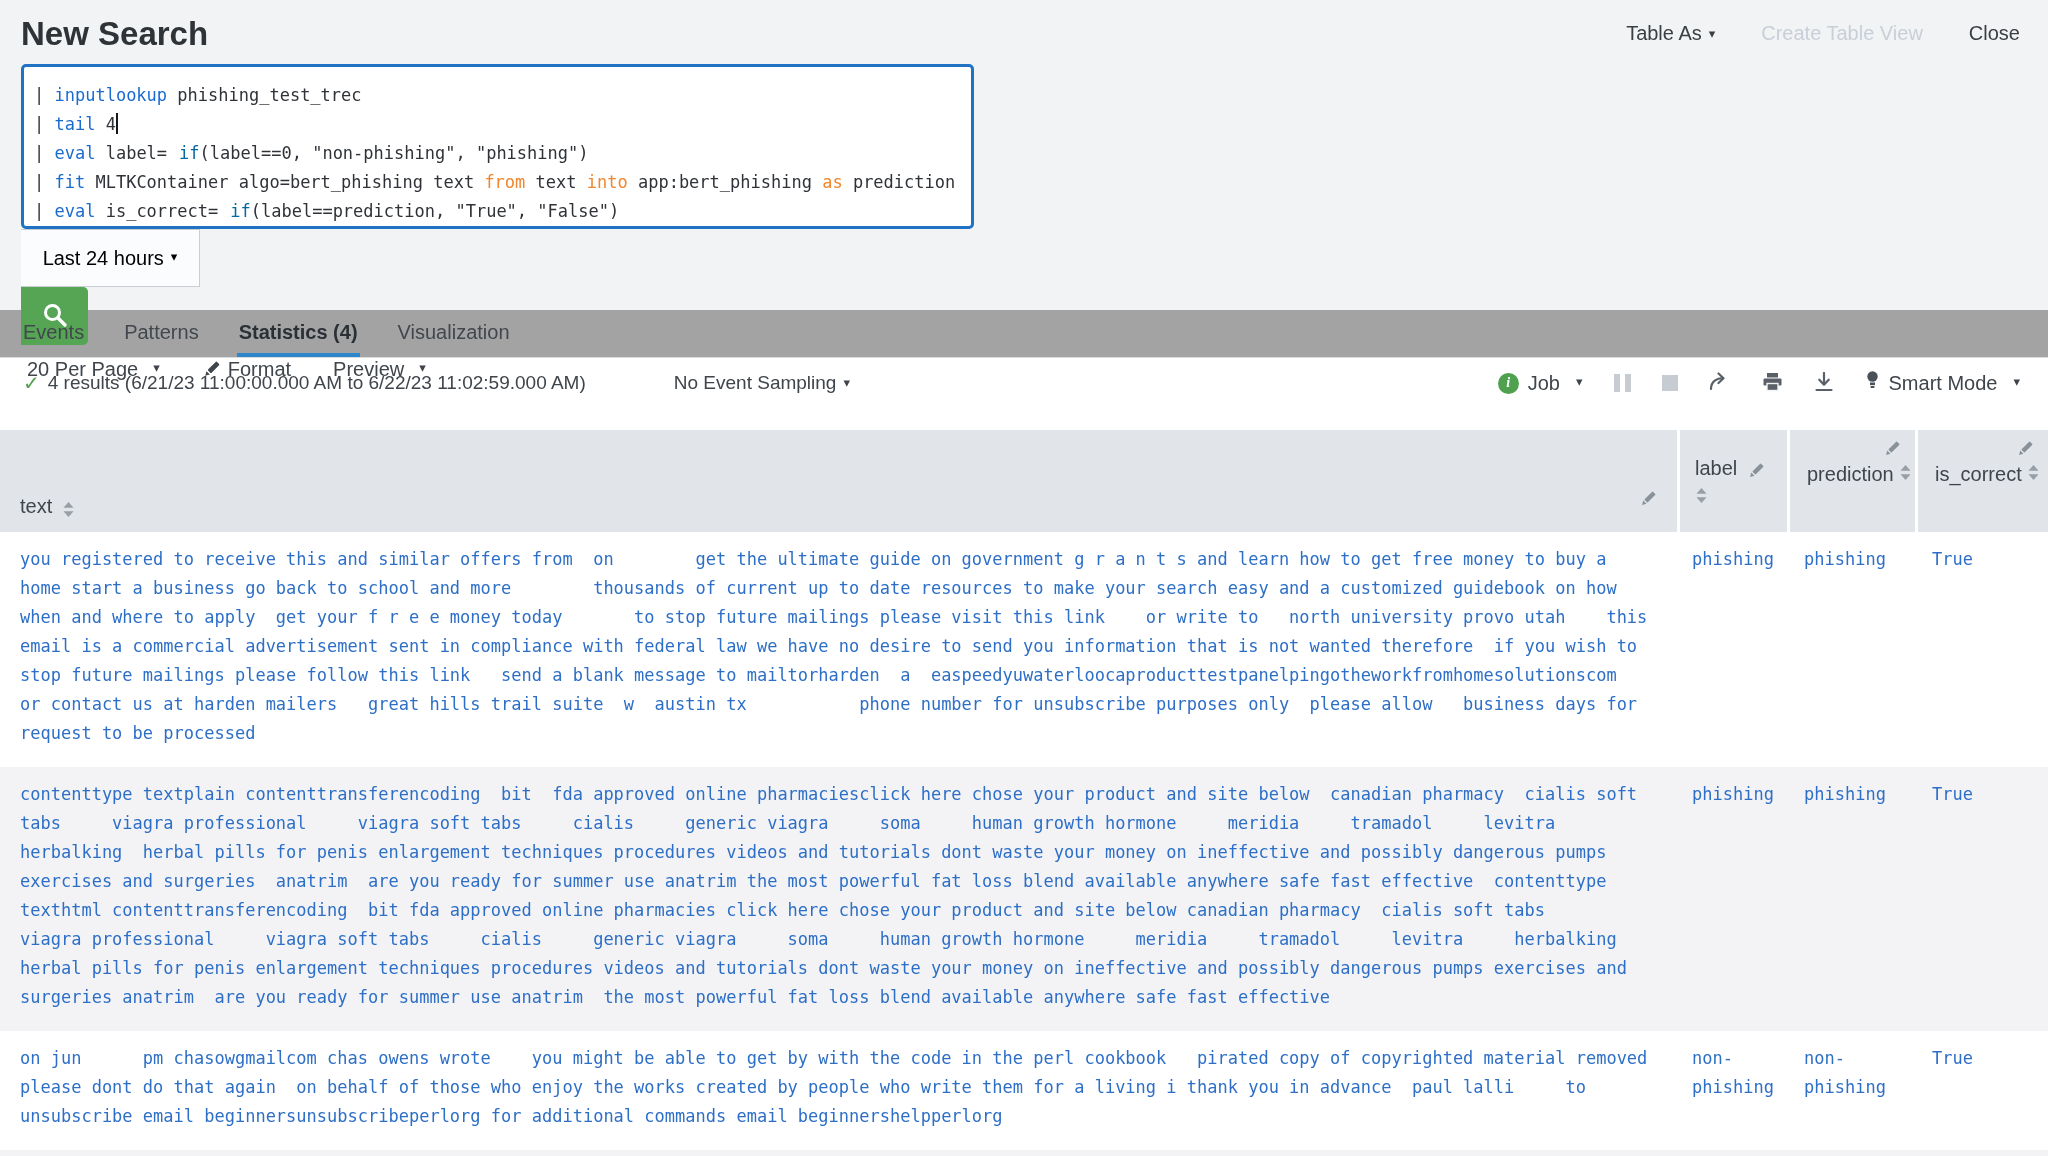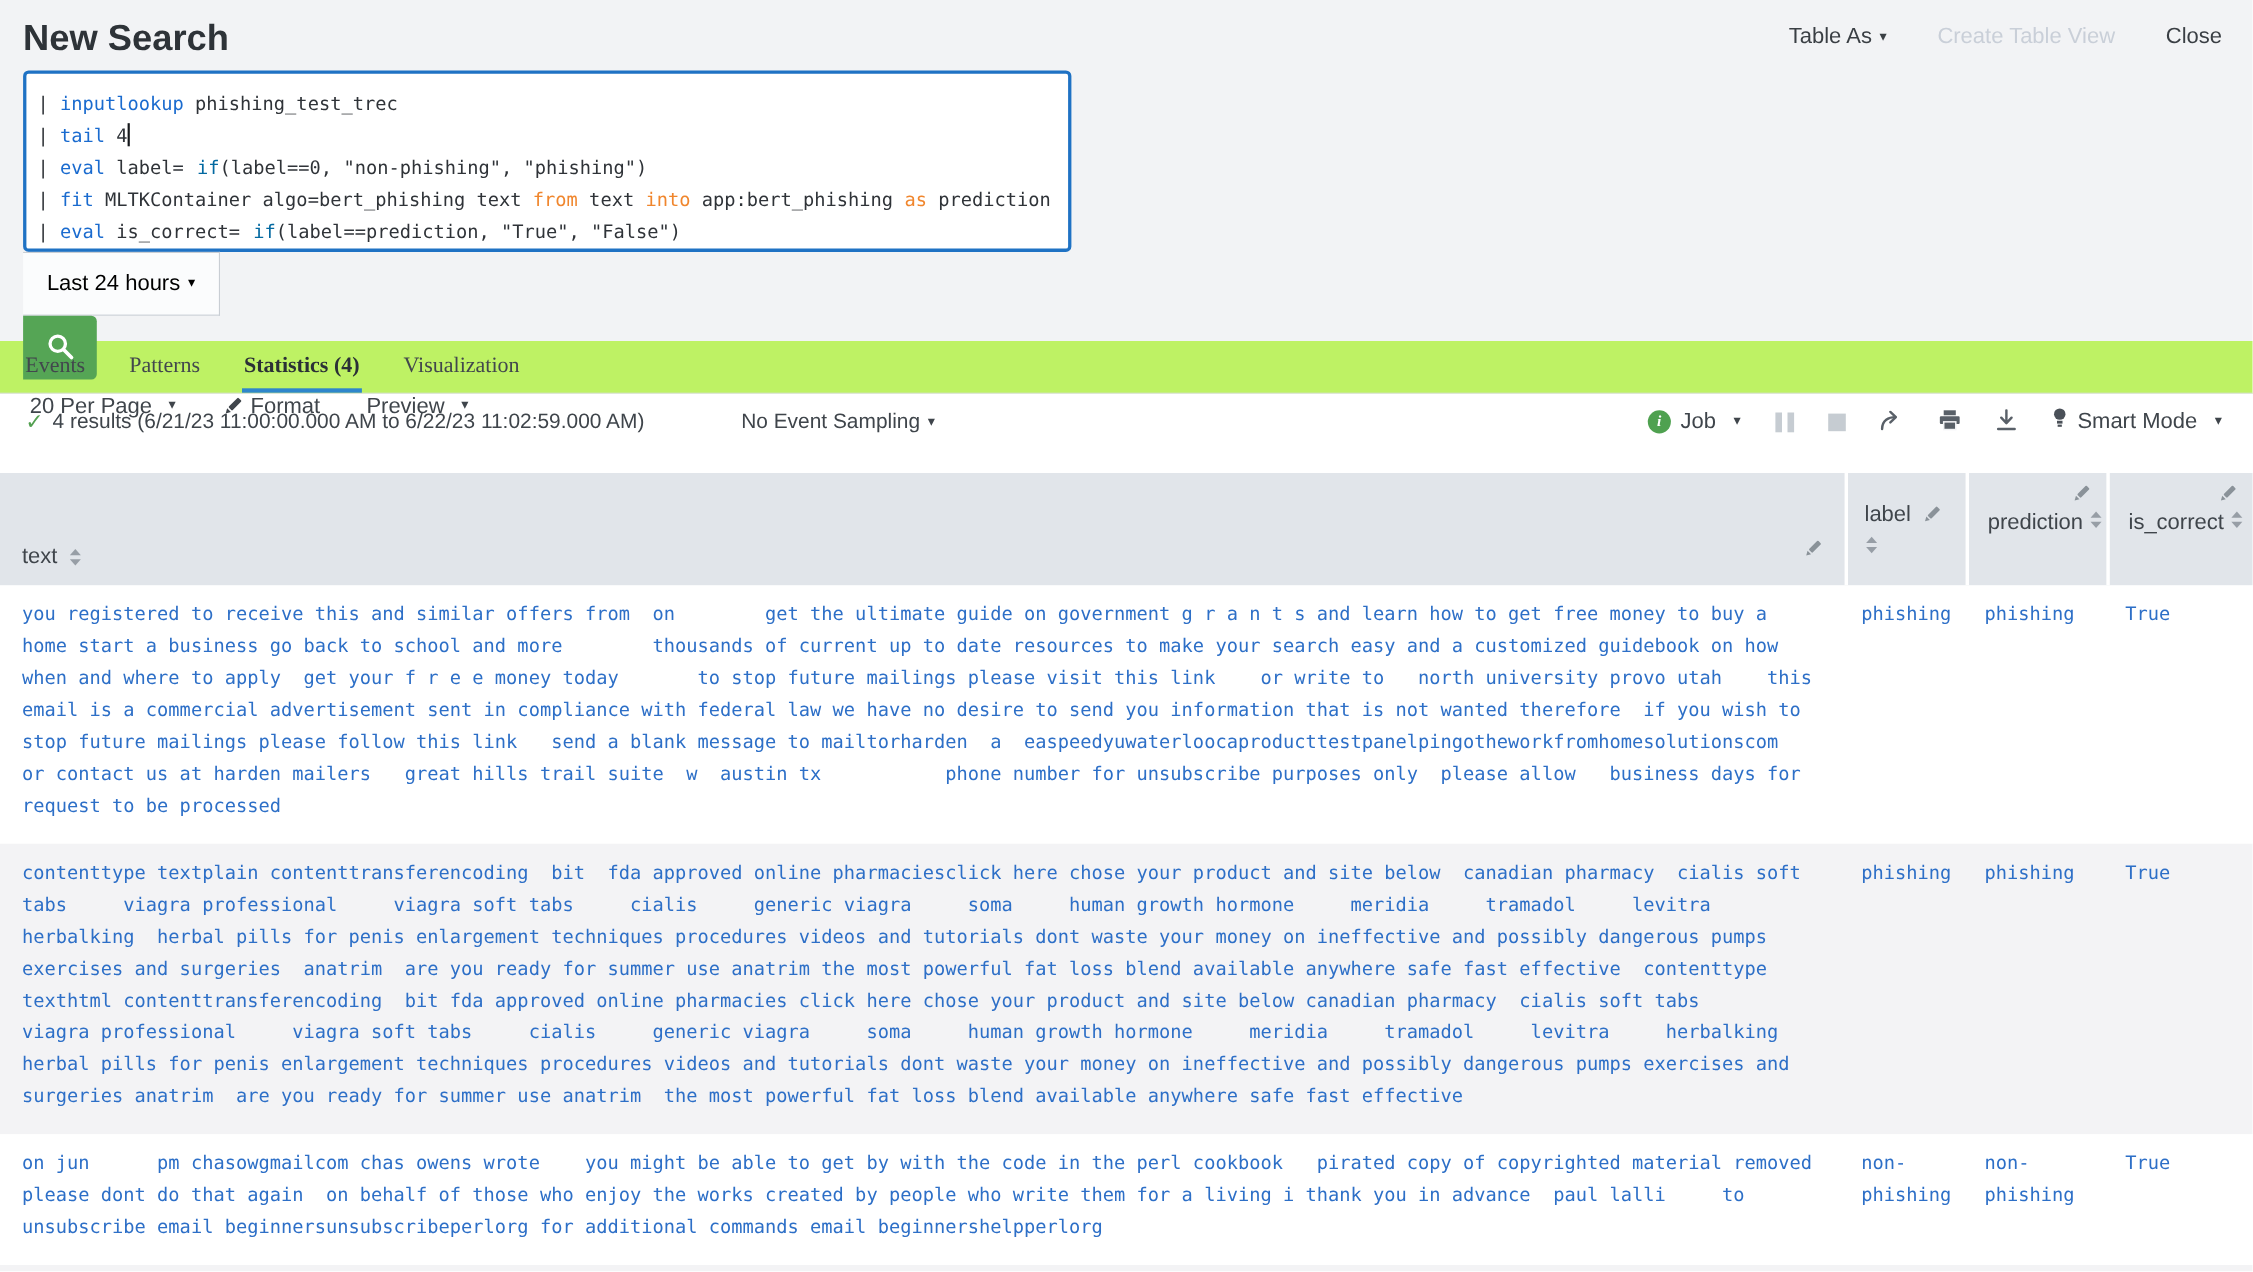--- a/index.html
+++ b/index.html
@@ -42,37 +42,37 @@
   .info-circle{width:21px;height:21px;border-radius:50%;background:#4fa150;color:#fff;
                display:inline-flex;align-items:center;justify-content:center;
                font-size:14px;font-weight:bold;font-family:"Liberation Serif",serif;font-style:italic;}
   .icon-btn{display:inline-flex;align-items:center;justify-content:center;background:none;border:none;padding:0;cursor:pointer;}
   .pause-bars{display:inline-flex;gap:5px;}
   .pause-bars i{width:6px;height:18px;background:#c6ccd2;display:inline-block;}
   .stop-square{width:16px;height:16px;background:#c6ccd2;display:inline-block;}
   .smart-mode{display:flex;align-items:center;gap:9px;cursor:pointer;}
 
   
-  .tabs-row{background:#bef264;display:flex;gap:36px;padding-left:21px;height:48px;
-            align-items:flex-end;border-bottom:1px solid #d9dcdf;box-sizing:border-box;font-family:Liberation Serif, serif;}
+  .tabs-row{background:#a3a3a3;display:flex;gap:36px;padding-left:21px;height:48px;
+            align-items:flex-end;border-bottom:1px solid #d9dcdf;box-sizing:border-box;}
   .tab{font-size:20px;color:#42474d;padding:0 2px 13px;position:relative;cursor:pointer;white-space:nowrap;}
   .tab.active{color:#2b3036;font-weight:bold;}
   .tab.active::after{content:"";position:absolute;left:0;right:0;bottom:0;height:4px;background:#2e86cb;}
 
   
   .toolbar-row{background:#fff;display:flex;align-items:flex-start;gap:42px;height:62px;
                padding-left:27px;font-size:20px;color:#3f454b;}
   .toolbar-item{display:flex;align-items:center;gap:8px;cursor:pointer;white-space:nowrap;}
 
   
   .table-head{display:flex;height:102px;margin-top:10px;}
   .th{background:#e1e5ea;box-sizing:border-box;position:relative;font-size:20px;color:#3f454b;}
   .th + .th{border-left:3px solid #fff;}
   .th-text{flex:1;display:flex;align-items:flex-end;padding:0 0 14px 20px;}
-  .th-inline{display:flex;align-items:center;gap:10px;}
+  .th-inline{display:flex;align-items:flex-end;gap:10px;}
   .th-fixed{padding-top:27px;}
   .th-label{width:110px;padding-left:15px;}
   .th-pred{width:128px;padding-left:17px;}
   .th-corr{width:133px;padding-left:17px;}
   .th-sort{margin-top:7px;}
   .pencil-abs-tr{position:absolute;top:11px;right:15px;}
   .pencil-abs-br{position:absolute;bottom:24px;right:21px;}
   .sort-icon,.pencil-icon{display:inline-block;line-height:0;}
 
   .tr{display:flex;}

